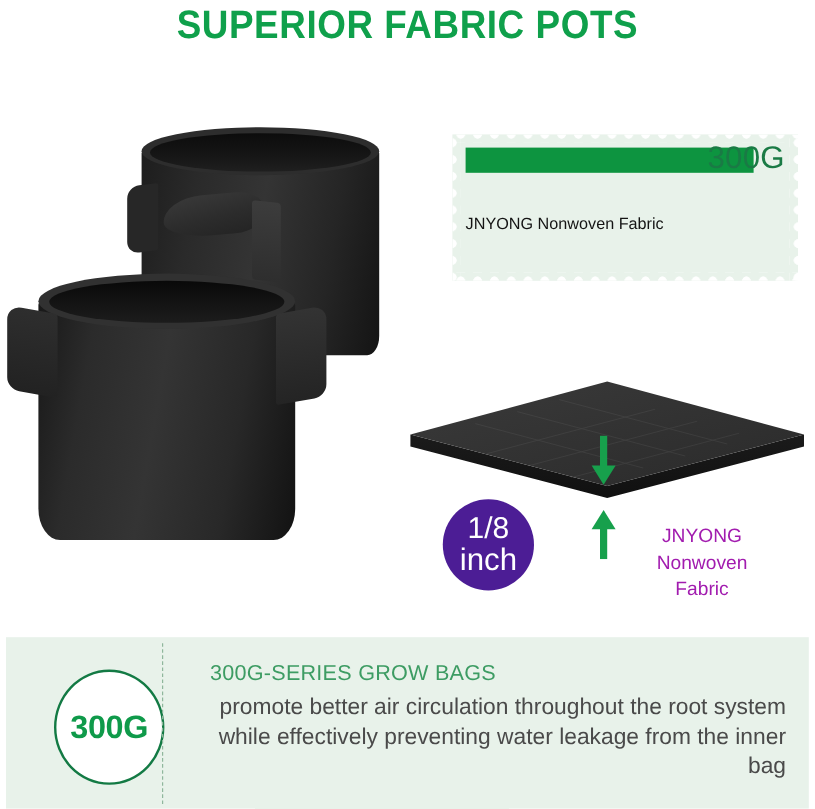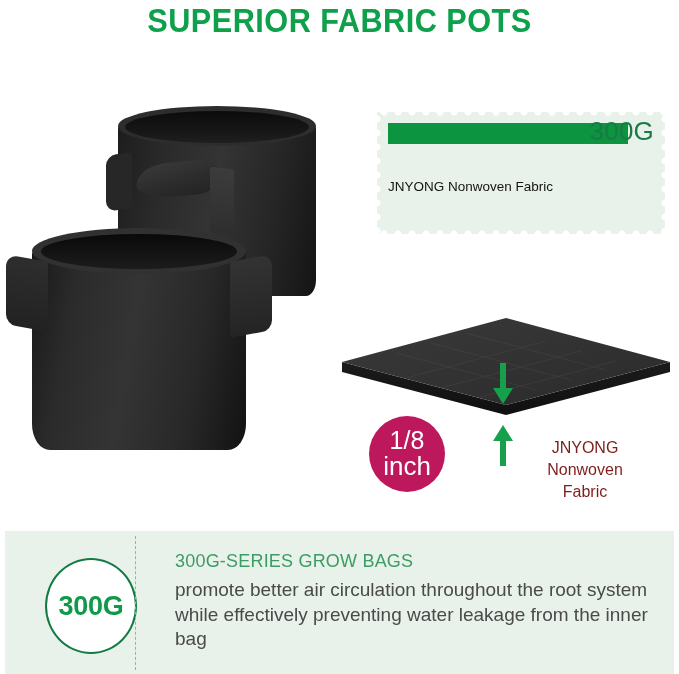--- a/index.html
+++ b/index.html
@@ -260,21 +260,21 @@
   .arrow-up   { left: 492px; top: 424px; }
 
   
   .badge-inch {
     position: absolute;
     left: 369px;
     top: 416px;
     width: 76px;
     height: 76px;
     border-radius: 50%;
-    background: #be185d;
+    background: #4c1d95;
     color: #ffffff;
     text-align: center;
     font-family: "Liberation Sans Narrow", "Liberation Sans", sans-serif;
     line-height: 1.02;
     display: flex;
     flex-direction: column;
     align-items: center;
     justify-content: center;
   }
   .badge-inch .frac { font-size: 25px; }
@@ -282,21 +282,21 @@
 
   .slab-caption {
     position: absolute;
     left: 520px;
     top: 437px;
     width: 130px;
     text-align: center;
     font-family: "Liberation Sans Narrow", "Liberation Sans", sans-serif;
     font-size: 16px;
     line-height: 22px;
-    color: #7f1d1d;
+    color: #a21caf;
   }
 
   
   .banner {
     position: absolute;
     left: 5px;
     top: 531px;
     width: 669px;
     height: 143px;
     background: #e8f2ea;
@@ -340,20 +340,21 @@
     font-size: 18px;
     color: #3d9c63;
     letter-spacing: 0.2px;
     margin-bottom: 6px;
   }
   .banner-body {
     font-family: "Liberation Sans Narrow", "Liberation Sans", sans-serif;
     font-size: 19px;
     line-height: 24.5px;
     color: #4a4a4a;
+    text-align: right;
   }
 </style>
 </head>
 <body>
 
 <div id="infographic">
 
   <div class="title">SUPERIOR FABRIC POTS</div>
 
   <div class="photo-area">

